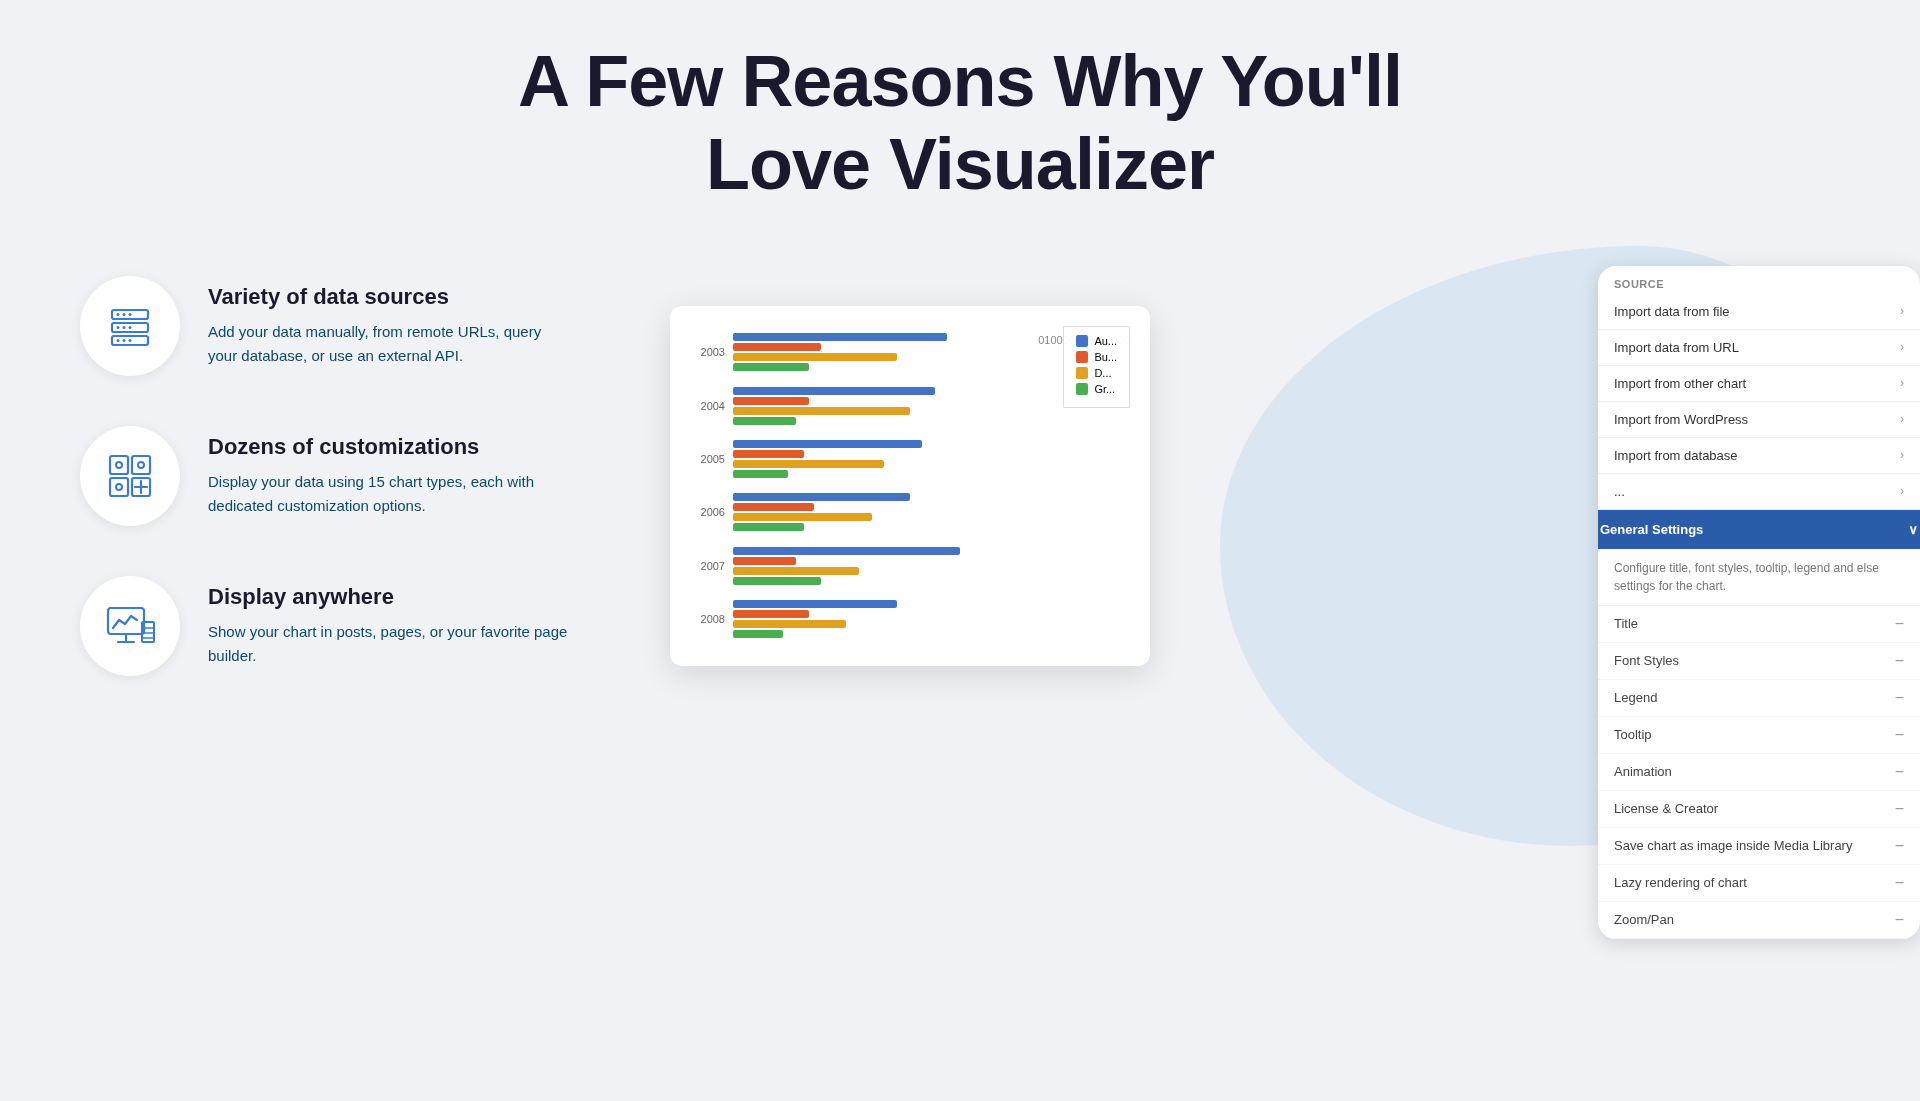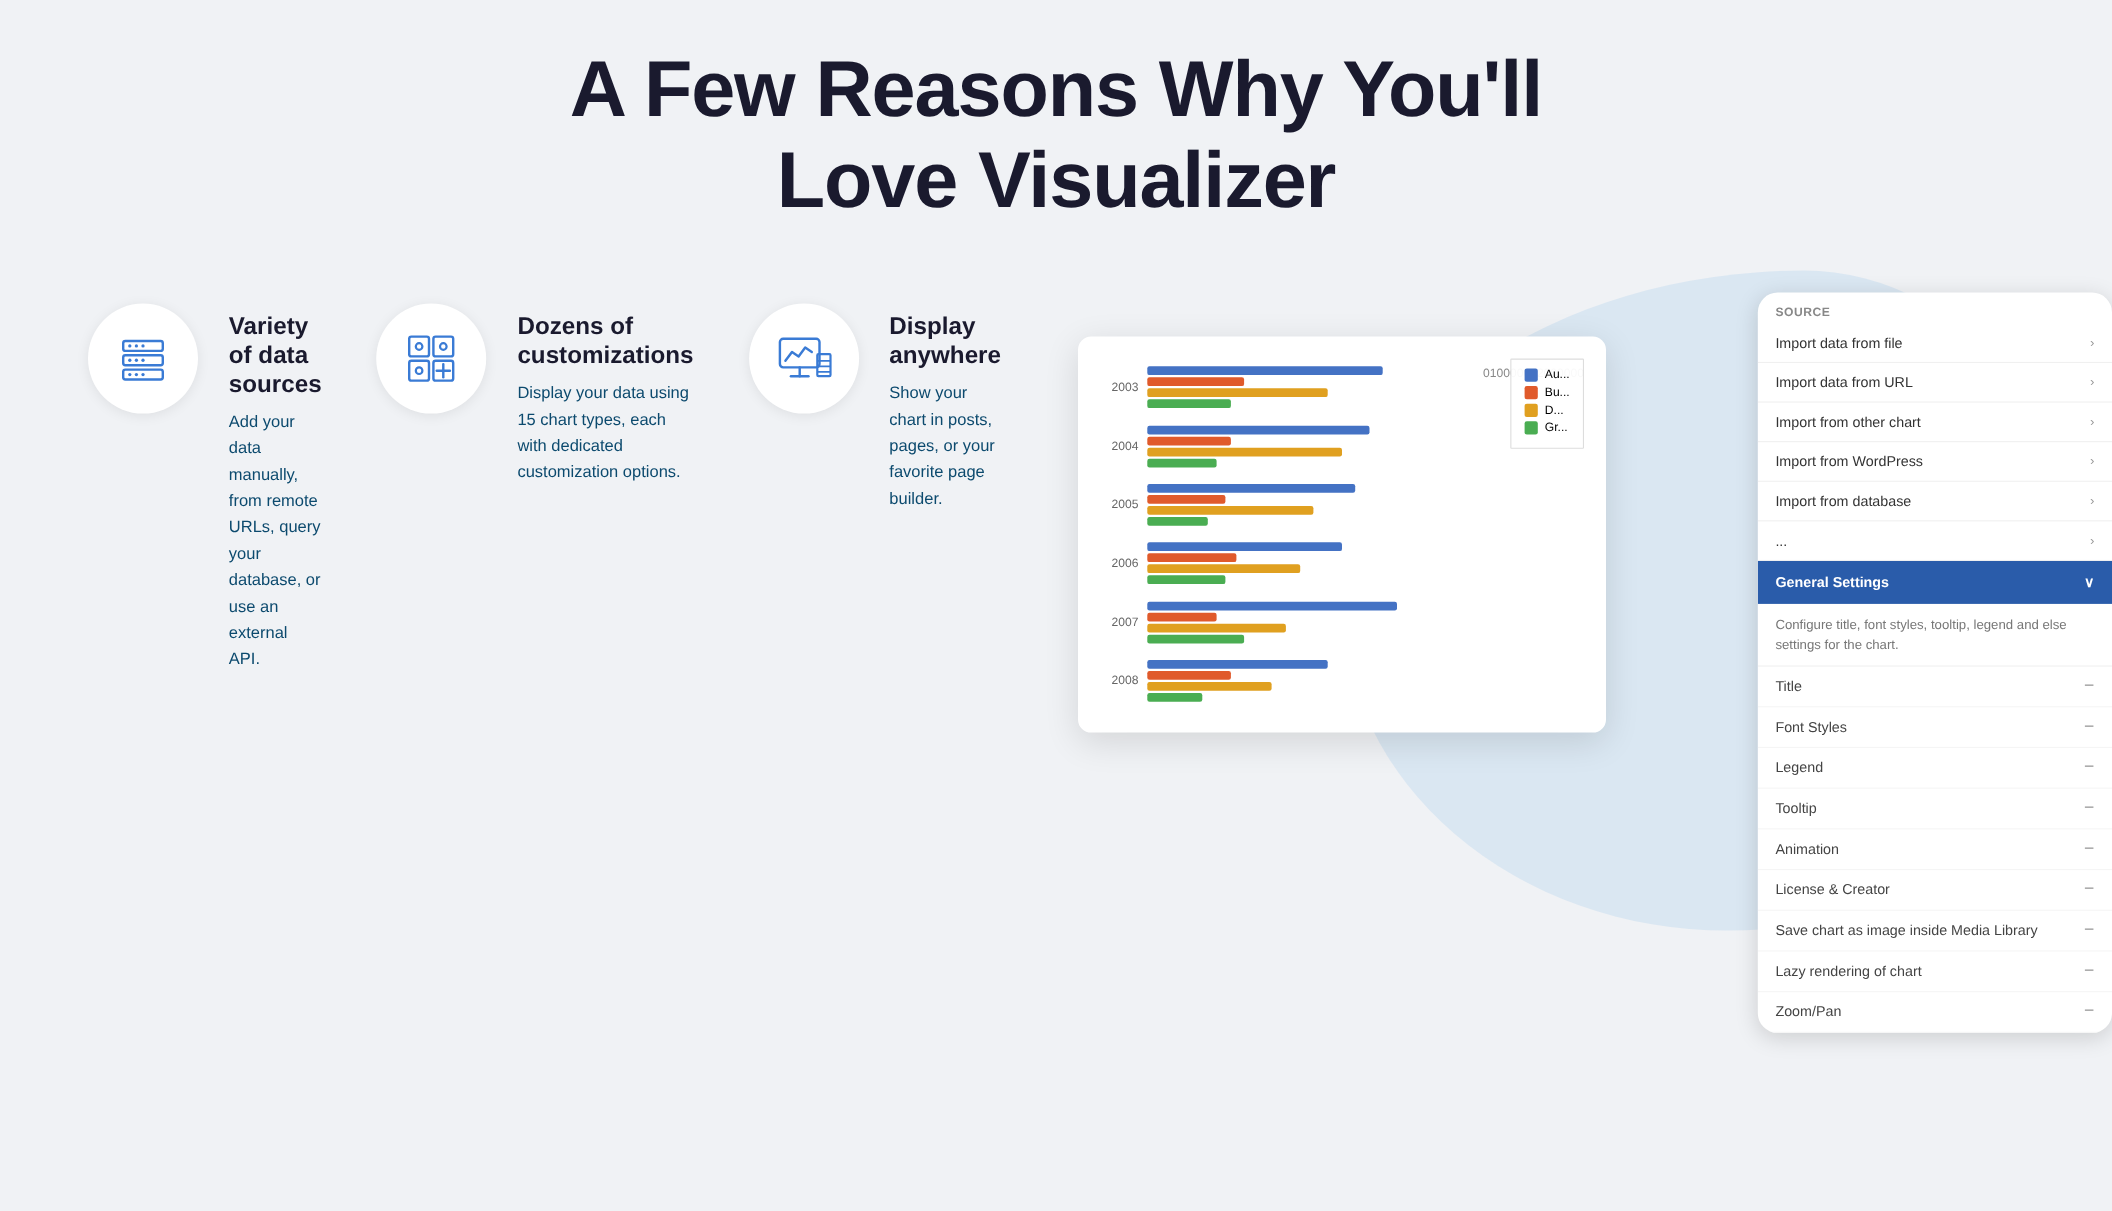--- a/index.html
+++ b/index.html
@@ -32,21 +32,21 @@
       display: flex;
       align-items: flex-start;
       gap: 40px;
       position: relative;
     }
 
     
     .features-col {
       flex: 0 0 520px;
       display: flex;
-      flex-direction: row;
+      flex-direction: column;
       gap: 50px;
       padding-top: 10px;
       z-index: 2;
     }
 
     .feature-item {
       display: flex;
       align-items: flex-start;
       gap: 28px;
     }
@@ -238,21 +238,21 @@
     }
 
     .settings-chevron {
       color: #999;
       font-size: 12px;
     }
 
     .general-settings-header {
       background: #2a5caa;
       color: #fff;
-      padding: 12px 16px;
+      padding: 12px 2px;
       display: flex;
       justify-content: space-between;
       font-weight: 600;
       font-size: 13px;
     }
 
     .general-settings-desc {
       padding: 10px 16px;
       font-size: 12px;
       color: #777;

